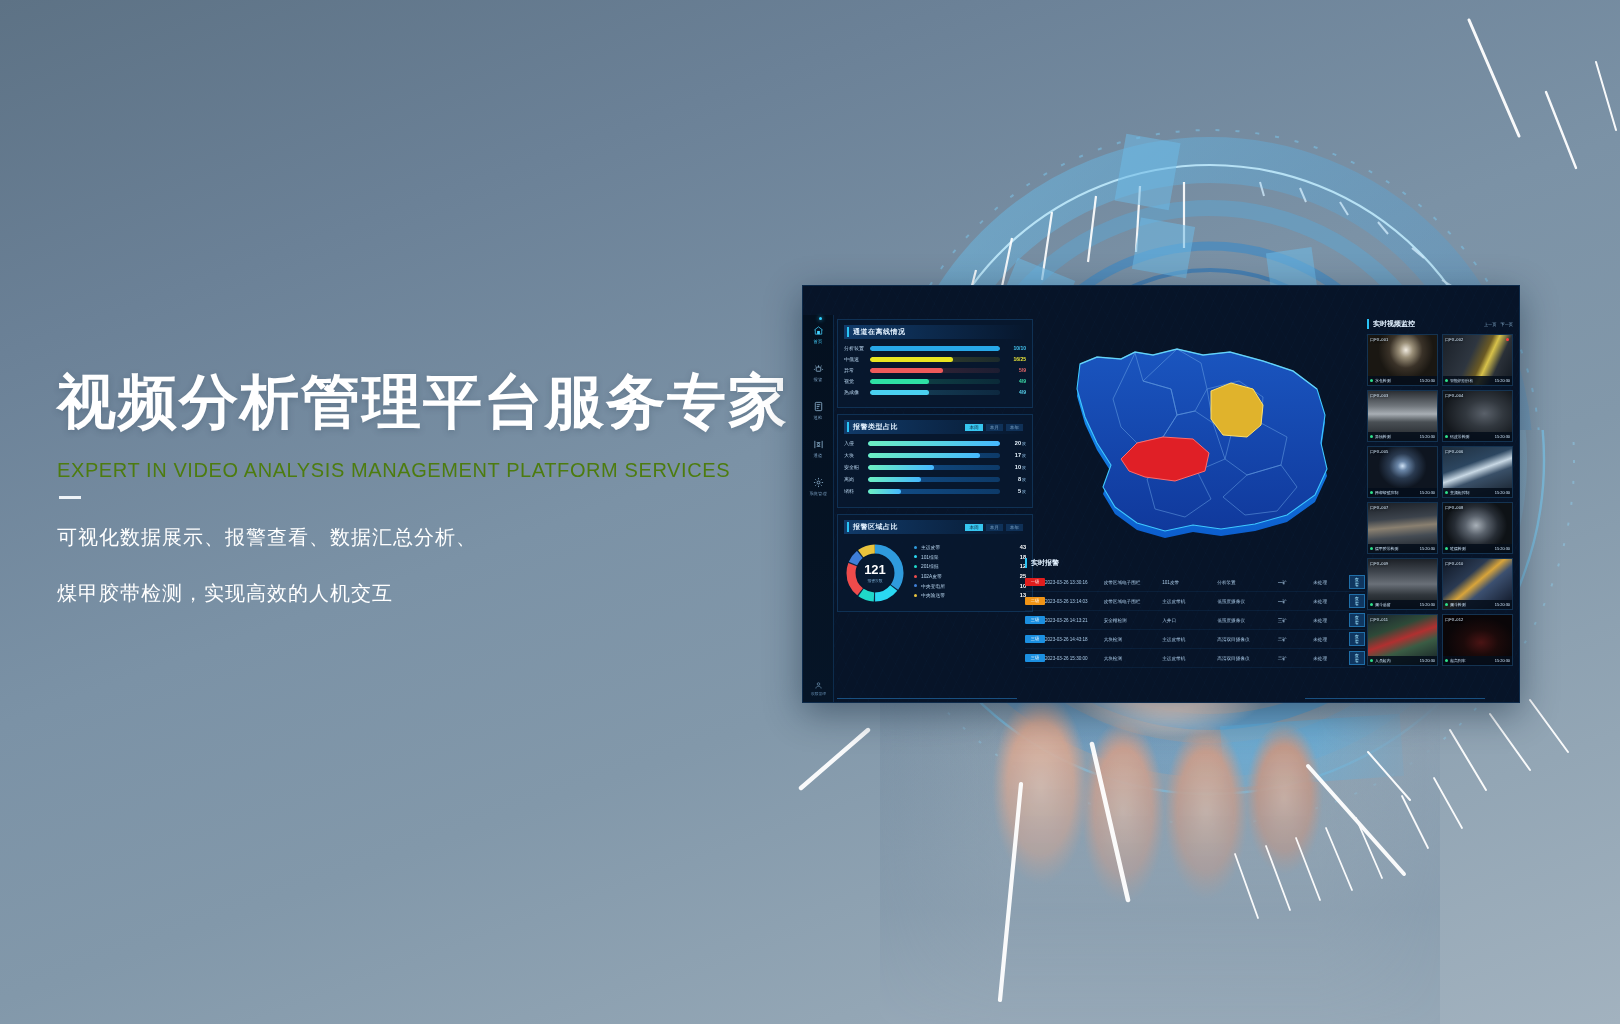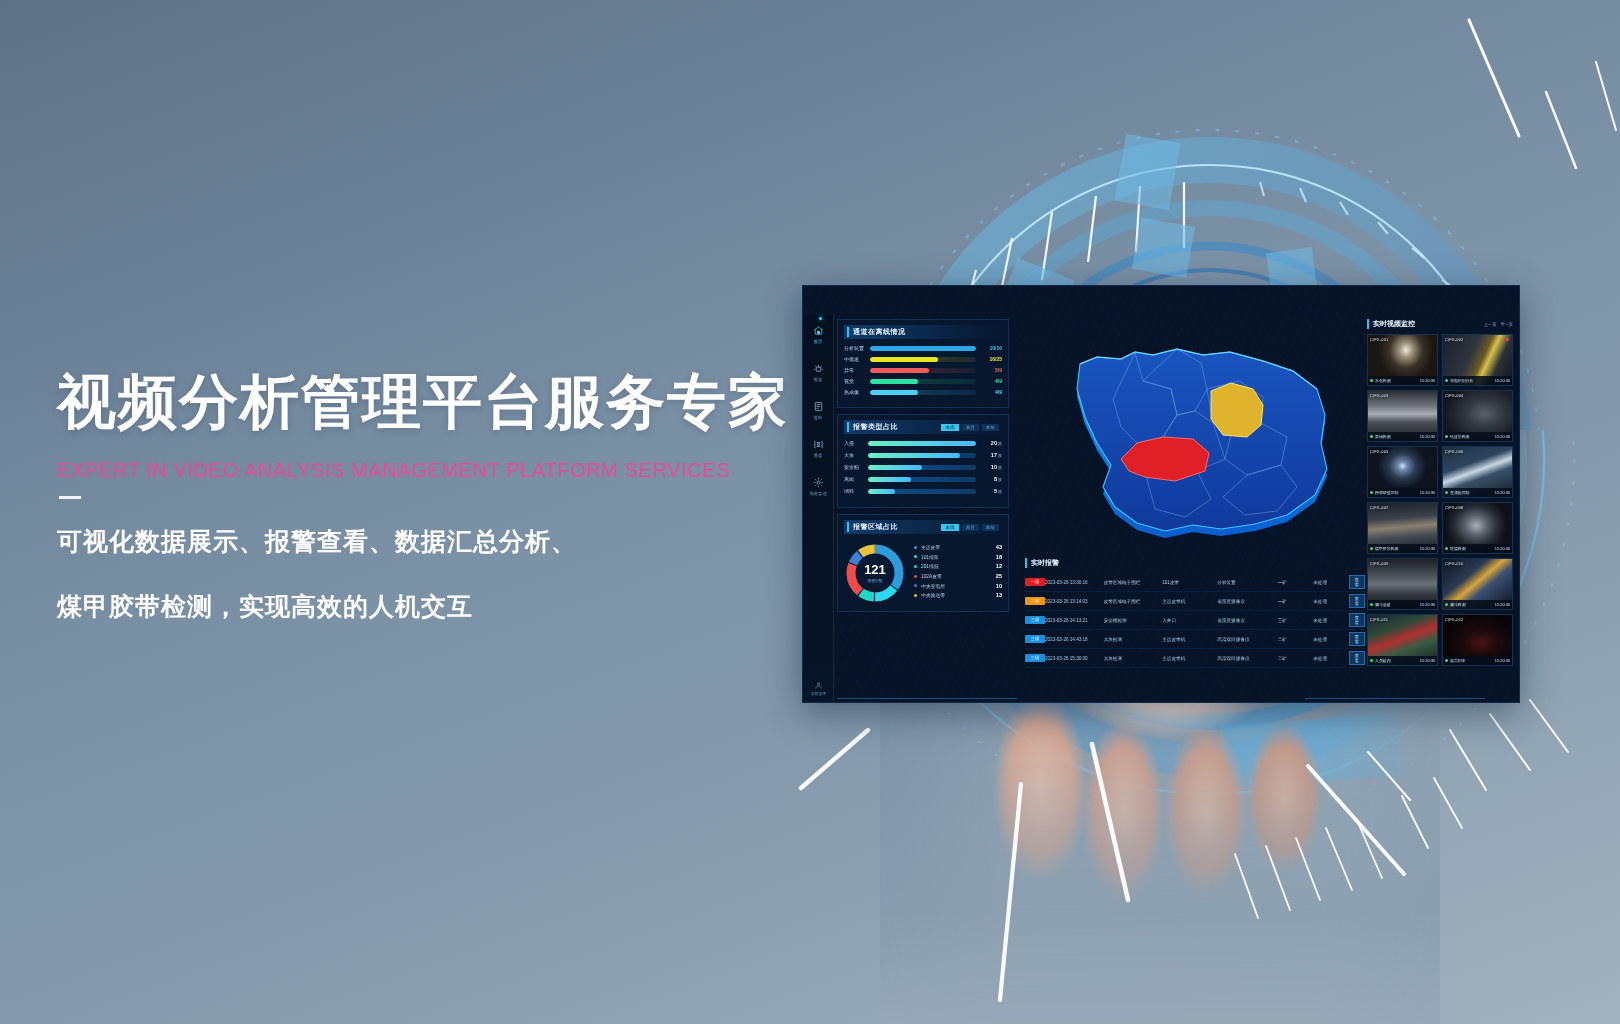--- a/index.html
+++ b/index.html
@@ -40,25 +40,25 @@
   .streaks{ position:absolute; inset:0; pointer-events:none; }
   .streaks svg{ width:100%; height:100%; display:block; }
 
   
   .hero{ position:absolute; left:57px; top:369px; width:760px; z-index:6; }
   .hero h1{
     font-size:59px; font-weight:bold; color:#ffffff; letter-spacing:2px;
     line-height:1.15; text-shadow:0 2px 6px rgba(40,60,80,.25);
   }
   .hero .sub{
-    margin-top:22px; font-size:20px; color:#ec4899; letter-spacing:.6px;
+    margin-top:22px; font-size:20px; color:#4d7c0f; letter-spacing:.6px;
     font-weight:400;
   }
   .hero .rule{ width:22px; height:3px; background:#eef3f7; margin:14px 0 16px 2px; }
-  .hero .desc{ font-size:25px; color:#ffffff; line-height:1.75; letter-spacing:1px; font-weight:700;margin-top:21px; }
+  .hero .desc{ font-size:20px; color:#ffffff; line-height:1.75; letter-spacing:1px; font-weight:400;margin-top:21px; }
 
   
   .screen{
     position:absolute; left:802px; top:285px; width:718px; height:418px;
     background:#071428; border:1px solid #0d2a4a; z-index:7;
     box-shadow:0 10px 34px rgba(12,30,52,.45);
     overflow:hidden;
     font-size:5px; color:#bcd6ee;
   }
   .screen-bg{
@@ -92,21 +92,21 @@
               align-items:center; justify-content:center; gap:2px; cursor:pointer; }
   .rail-item svg{ width:11px; height:11px; }
   .rail-item .lb{ font-size:4.2px; color:#7fa6c9; letter-spacing:.2px; }
   .rail-item.active .lb{ color:#45d2ff; }
   .rail-dot{ position:absolute; left:16px; top:2px; width:3px; height:3px; border-radius:50%;
              background:#2fd0ff; box-shadow:0 0 4px #2fd0ff; }
   .rail-bot{ position:absolute; left:0; bottom:6px; width:31px; text-align:center; }
   .rail-bot .lb{ font-size:3.8px; color:#5d84a6; display:block; }
 
   
-  .col-left{ position:absolute; left:34px; top:33px; width:172px; bottom:8px; }
+  .col-left{ position:absolute; left:34px; top:33px; width:196px; bottom:8px; }
   .panel{ background:rgba(8,26,50,.55); border:1px solid rgba(28,92,150,.38); margin-bottom:6px; padding:5px 6px 7px; position:relative; }
   .panel-hd{ display:flex; align-items:center; justify-content:space-between; margin-bottom:6px;
              background:linear-gradient(90deg, rgba(20,70,125,.75), rgba(20,70,125,0)); padding:2px 3px; }
   .panel-hd .ttl{ font-size:7px; color:#e2f1ff; font-weight:bold; letter-spacing:.5px;
                   border-left:2px solid #29c3f5; padding-left:4px; }
   .tabs{ display:flex; gap:3px; }
   .tabs .tb{ font-size:4.6px; color:#7fa9cd; background:rgba(18,60,105,.7); padding:1px 4px; cursor:pointer; }
   .tabs .tb.on{ color:#0a1a2c; background:#36c6f0; }
 
   .brow{ display:flex; align-items:center; margin-bottom:5px; }

